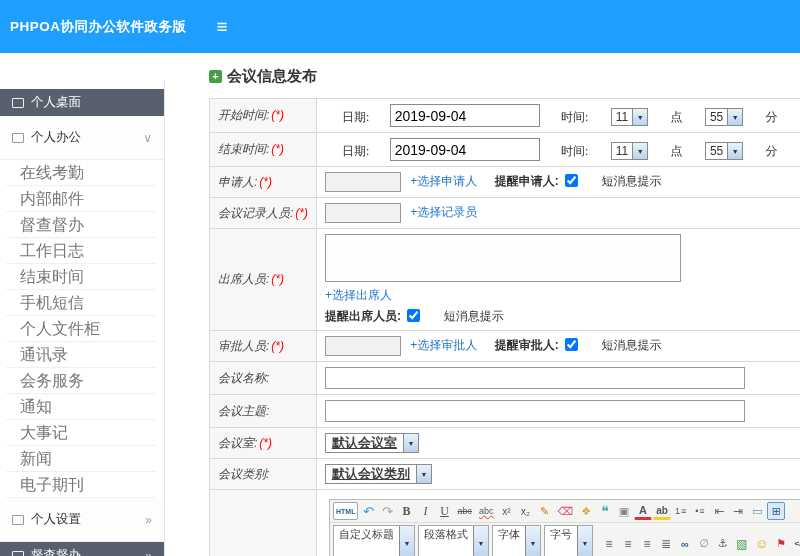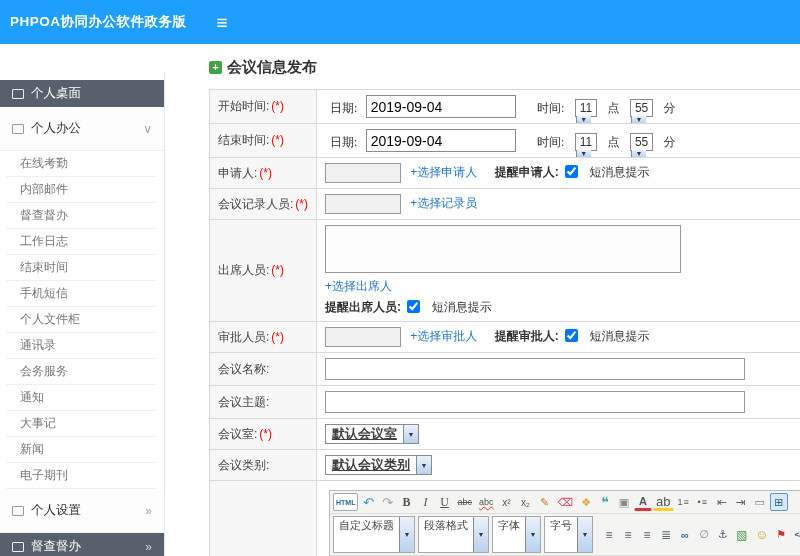--- a/index.html
+++ b/index.html
@@ -2,54 +2,54 @@
 <html><head>
 <meta charset="utf-8">
 <style>
   * { box-sizing: border-box; }
   html,body { margin:0; padding:0; }
   body {
     width:800px; height:556px; overflow:hidden; background:#fff;
     font-family:"Liberation Sans","DejaVu Sans",sans-serif; font-size:12px; color:#333;
   }
   
-  .topbar { height:44px; background:#1e9fff; display:flex; align-items:center; padding:0 10px; }
+  .topbar { height:53px; background:#1e9fff; display:flex; align-items:center; padding:0 10px; }
   .brand { color:#fff; font-weight:bold; font-size:13.5px; letter-spacing:.5px; }
   .menu-btn { color:#fff; font-size:19px; margin-left:30px; cursor:pointer; line-height:1; }
   
   .body { display:flex; height:520px; }
   .sidebar { width:165px; border-right:1px solid #e5e5e5; padding-top:8px; overflow:hidden; flex:none;margin-top:28px; }
   .side-header { height:27px; display:flex; align-items:center; gap:7px; padding:0 12px;
     background:#57606c; color:#fff; font-size:12.5px; cursor:pointer; }
   .side-group { height:44px; display:flex; align-items:center; gap:7px; padding:0 12px;
     color:#333; font-size:12.5px; border-bottom:1px solid #f0f0f0; cursor:pointer; background:#fdfdfd; }
   .chev { margin-left:auto; color:#9aa; font-size:12px; }
   .side-header .chev { color:#cfd6dd; }
   .sq-icon { width:12px; height:10px; border:1px solid rgba(255,255,255,.9); border-radius:1px; flex:none; }
   .sq-icon.gray { border-color:#8d99a5; }
   .side-list { list-style:none; margin:0; padding:0; }
   .side-item { height:26px; line-height:25px; margin:0 8px 0 6px; padding-left:14px;
-    color:#777; border-bottom:1px solid #efefef; font-size:12px; cursor:pointer; white-space:nowrap; }
+    color:#777; border-bottom:1px solid #efefef; font-size:16px; cursor:pointer; white-space:nowrap; }
   
   .content { flex:1; padding:14px 5px 0 44px; overflow:hidden; background:#fff; }
   .title-row { display:flex; align-items:center; gap:5px; margin-bottom:12px; }
   .plus-icon { width:13px; height:13px; background:#43a047; color:#fff; font-size:11px; font-weight:bold;
     line-height:13px; text-align:center; border-radius:2px; flex:none; }
   .page-title { font-size:15px; font-weight:bold; color:#333; margin:0; }
   
   table.form { border-collapse:collapse; width:586px; font-size:12px; }
   table.form td { border:1px solid #d8d8d8; padding:5px 8px; vertical-align:middle; }
-  td.lbl { background:#f7f7f7; width:80px; color:#444; white-space:nowrap; }
+  td.lbl { background:#f7f7f7; width:80px; color:#444; white-space:nowrap;font-style:italic; }
   .req { color:#f00; margin-left:2px; }
-  .inl { margin:0 5px;font-family:Liberation Serif, serif; }
+  .inl { margin:0 17px;font-family:Liberation Serif, serif; }
   .gap { margin-left:18px; }
   .date-input { width:150px; height:23px; border:1px solid #8a8a8a; padding:1px 4px; font-size:14px;
     font-family:inherit; }
   .mini-select { display:inline-flex; align-items:stretch; border:1px solid #8a8a8a; background:#fff;
-    height:18px; vertical-align:middle; margin:0 2px; cursor:pointer;flex-direction:column; }
+    height:18px; vertical-align:middle; margin:0 2px; cursor:pointer; }
   .mini-select .ms-val { padding:0 4px; line-height:16px; font-size:12px; }
   .arrow { width:15px; background:linear-gradient(#eaf2fb,#b9d2ee); border-left:1px solid #8a8a8a;
     color:#335; font-size:7px; display:flex; align-items:center; justify-content:center; }
   .short-input { width:76px; height:20px; border:1px solid #999; background:#f1f1f1; margin-right:6px;
     vertical-align:middle; }
   a.link { color:#2577c8; text-decoration:none; margin-right:14px; cursor:pointer; }
   .bold-lbl { font-weight:bold; margin-right:3px; }
   .cb { vertical-align:-2px; margin:0 3px 0 0; width:13px; height:13px; }
   .attendee-area { width:356px; height:48px; border:1px solid #999; background:#fdfdfd; resize:none;
     display:block; margin-bottom:5px; }
@@ -82,21 +82,21 @@
   [data-name="underline-icon"] { text-decoration:underline; font-family:"Liberation Serif",serif; font-size:12px; }
   [data-name="strikethrough-icon"] { text-decoration:line-through; font-size:9px; }
   [data-name="spellcheck-icon"] { text-decoration:underline wavy #e33; font-size:9px; }
   [data-name="superscript-icon"],[data-name="subscript-icon"] { font-size:10px; }
   [data-name="format-brush-icon"] { color:#c87a2a; }
   [data-name="eraser-icon"] { color:#d46; }
   [data-name="paint-icon"] { color:#e0a22b; }
   [data-name="blockquote-icon"] { color:#3aa8a0; font-size:14px; font-family:"Liberation Serif",serif; }
   [data-name="calendar-icon"] { color:#888; }
   [data-name="font-color-icon"] { border-bottom:3px solid #d33; font-weight:bold; font-size:11px; line-height:1; }
-  [data-name="highlight-icon"] { border-bottom:3px solid #fc2; font-size:13px; }
+  [data-name="highlight-icon"] { border-bottom:3px solid #fc2; font-size:10px;font-weight:bold; }
   [data-name="ordered-list-icon"],[data-name="unordered-list-icon"] { font-size:9px; letter-spacing:1px; }
   [data-name="outdent-icon"],[data-name="indent-icon"] { font-size:12px; color:#667; }
   [data-name="new-page-icon"] { color:#789; }
   [data-name="fullscreen-icon"] { border:1px solid #5b9bd5; background:#dbe9f7; color:#2a6496; }
   [data-name="align-left-icon"],[data-name="align-center-icon"],[data-name="align-right-icon"],
   [data-name="align-justify-icon"] { color:#567; font-size:12px; }
   [data-name="link-icon"] { color:#2a6496; font-weight:bold; }
   [data-name="unlink-icon"] { color:#889; }
   [data-name="anchor-icon"] { color:#557; }
   [data-name="image-icon"] { color:#4a9a4a; font-size:12px; }

